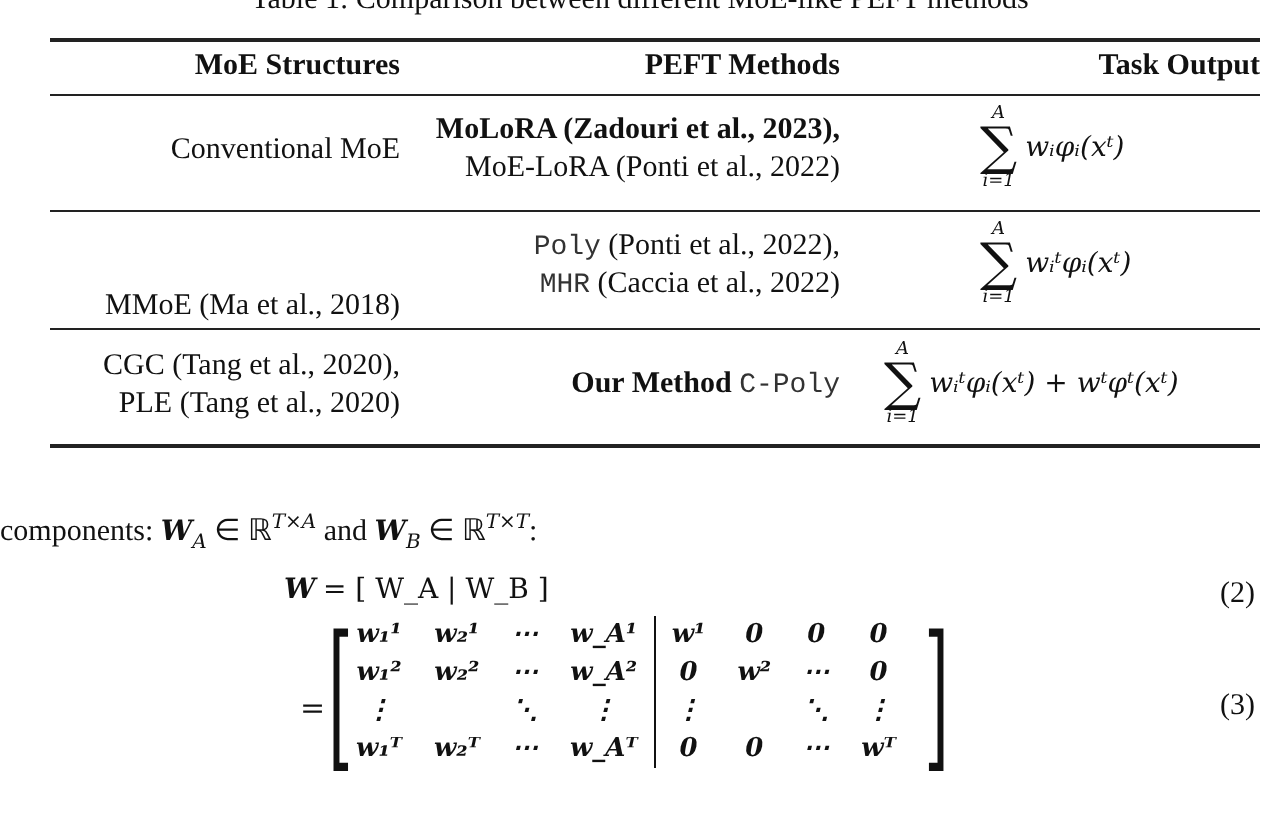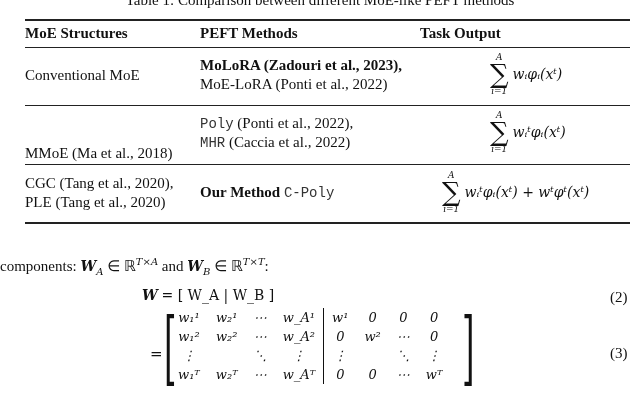--- a/index.html
+++ b/index.html
@@ -2,33 +2,33 @@
 <html><head>
 <meta charset="utf-8">
 <style>
   html, body { margin:0; padding:0; background:#fff; }
   body { width:640px; height:419px; overflow:hidden; position:relative; font-family:"Liberation Serif", serif; color:#111; }
   .abs { position:absolute; }
   .caption { top:-8px; left:0; width:640px; text-align:center; font-size:15px; }
   .rule { position:absolute; left:25px; width:605px; background:#222; }
   .thick { height:2px; }
   .thin { height:1px; }
-  .cell { position:absolute; text-align:left; font-size:15px; line-height:19px; }
+  .cell { position:absolute; text-align:right; font-size:15px; line-height:19px; }
   .bold { font-weight:bold; }
   .mono { font-family:"Liberation Mono", monospace; font-size:14px; color:#333; }
   .math { font-family:"DejaVu Serif", serif; font-style:italic; font-size:14px; }
   .sumwrap { position:absolute; display:flex; align-items:center; }
   .sum { display:flex; flex-direction:column; align-items:center; font-family:"DejaVu Serif", serif; margin-right:4px; }
   .sum .sup { font-size:9px; font-style:italic; line-height:10px; }
   .sum .sig { font-size:26px; line-height:24px; }
   .sum .sub { font-size:9px; font-style:italic; line-height:10px; }
   .text { font-size:15px; }
   .eqn { font-family:"Liberation Serif", serif; font-size:15px; }
   .matrix { position:absolute; left:170px; top:308px; font-family:"DejaVu Serif", serif; font-style:italic; font-size:13px; }
-  .matrix table { border-collapse:collapse; }
+  .matrix table { border-collapse:collapse;font-weight:bold; }
   .matrix td { padding:0 8px; text-align:center; height:19px; line-height:16px; }
   .matrix td.div { border-left:1px solid #111; }
 </style>
 </head>
 <body>
 
 <div class="abs caption">Table 1: Comparison between different MoE-like PEFT methods</div>
 
 <div class="rule thick" style="top:19px;"></div>
 <div class="cell bold" style="left:25px;width:175px;top:24px;">MoE Structures</div>

